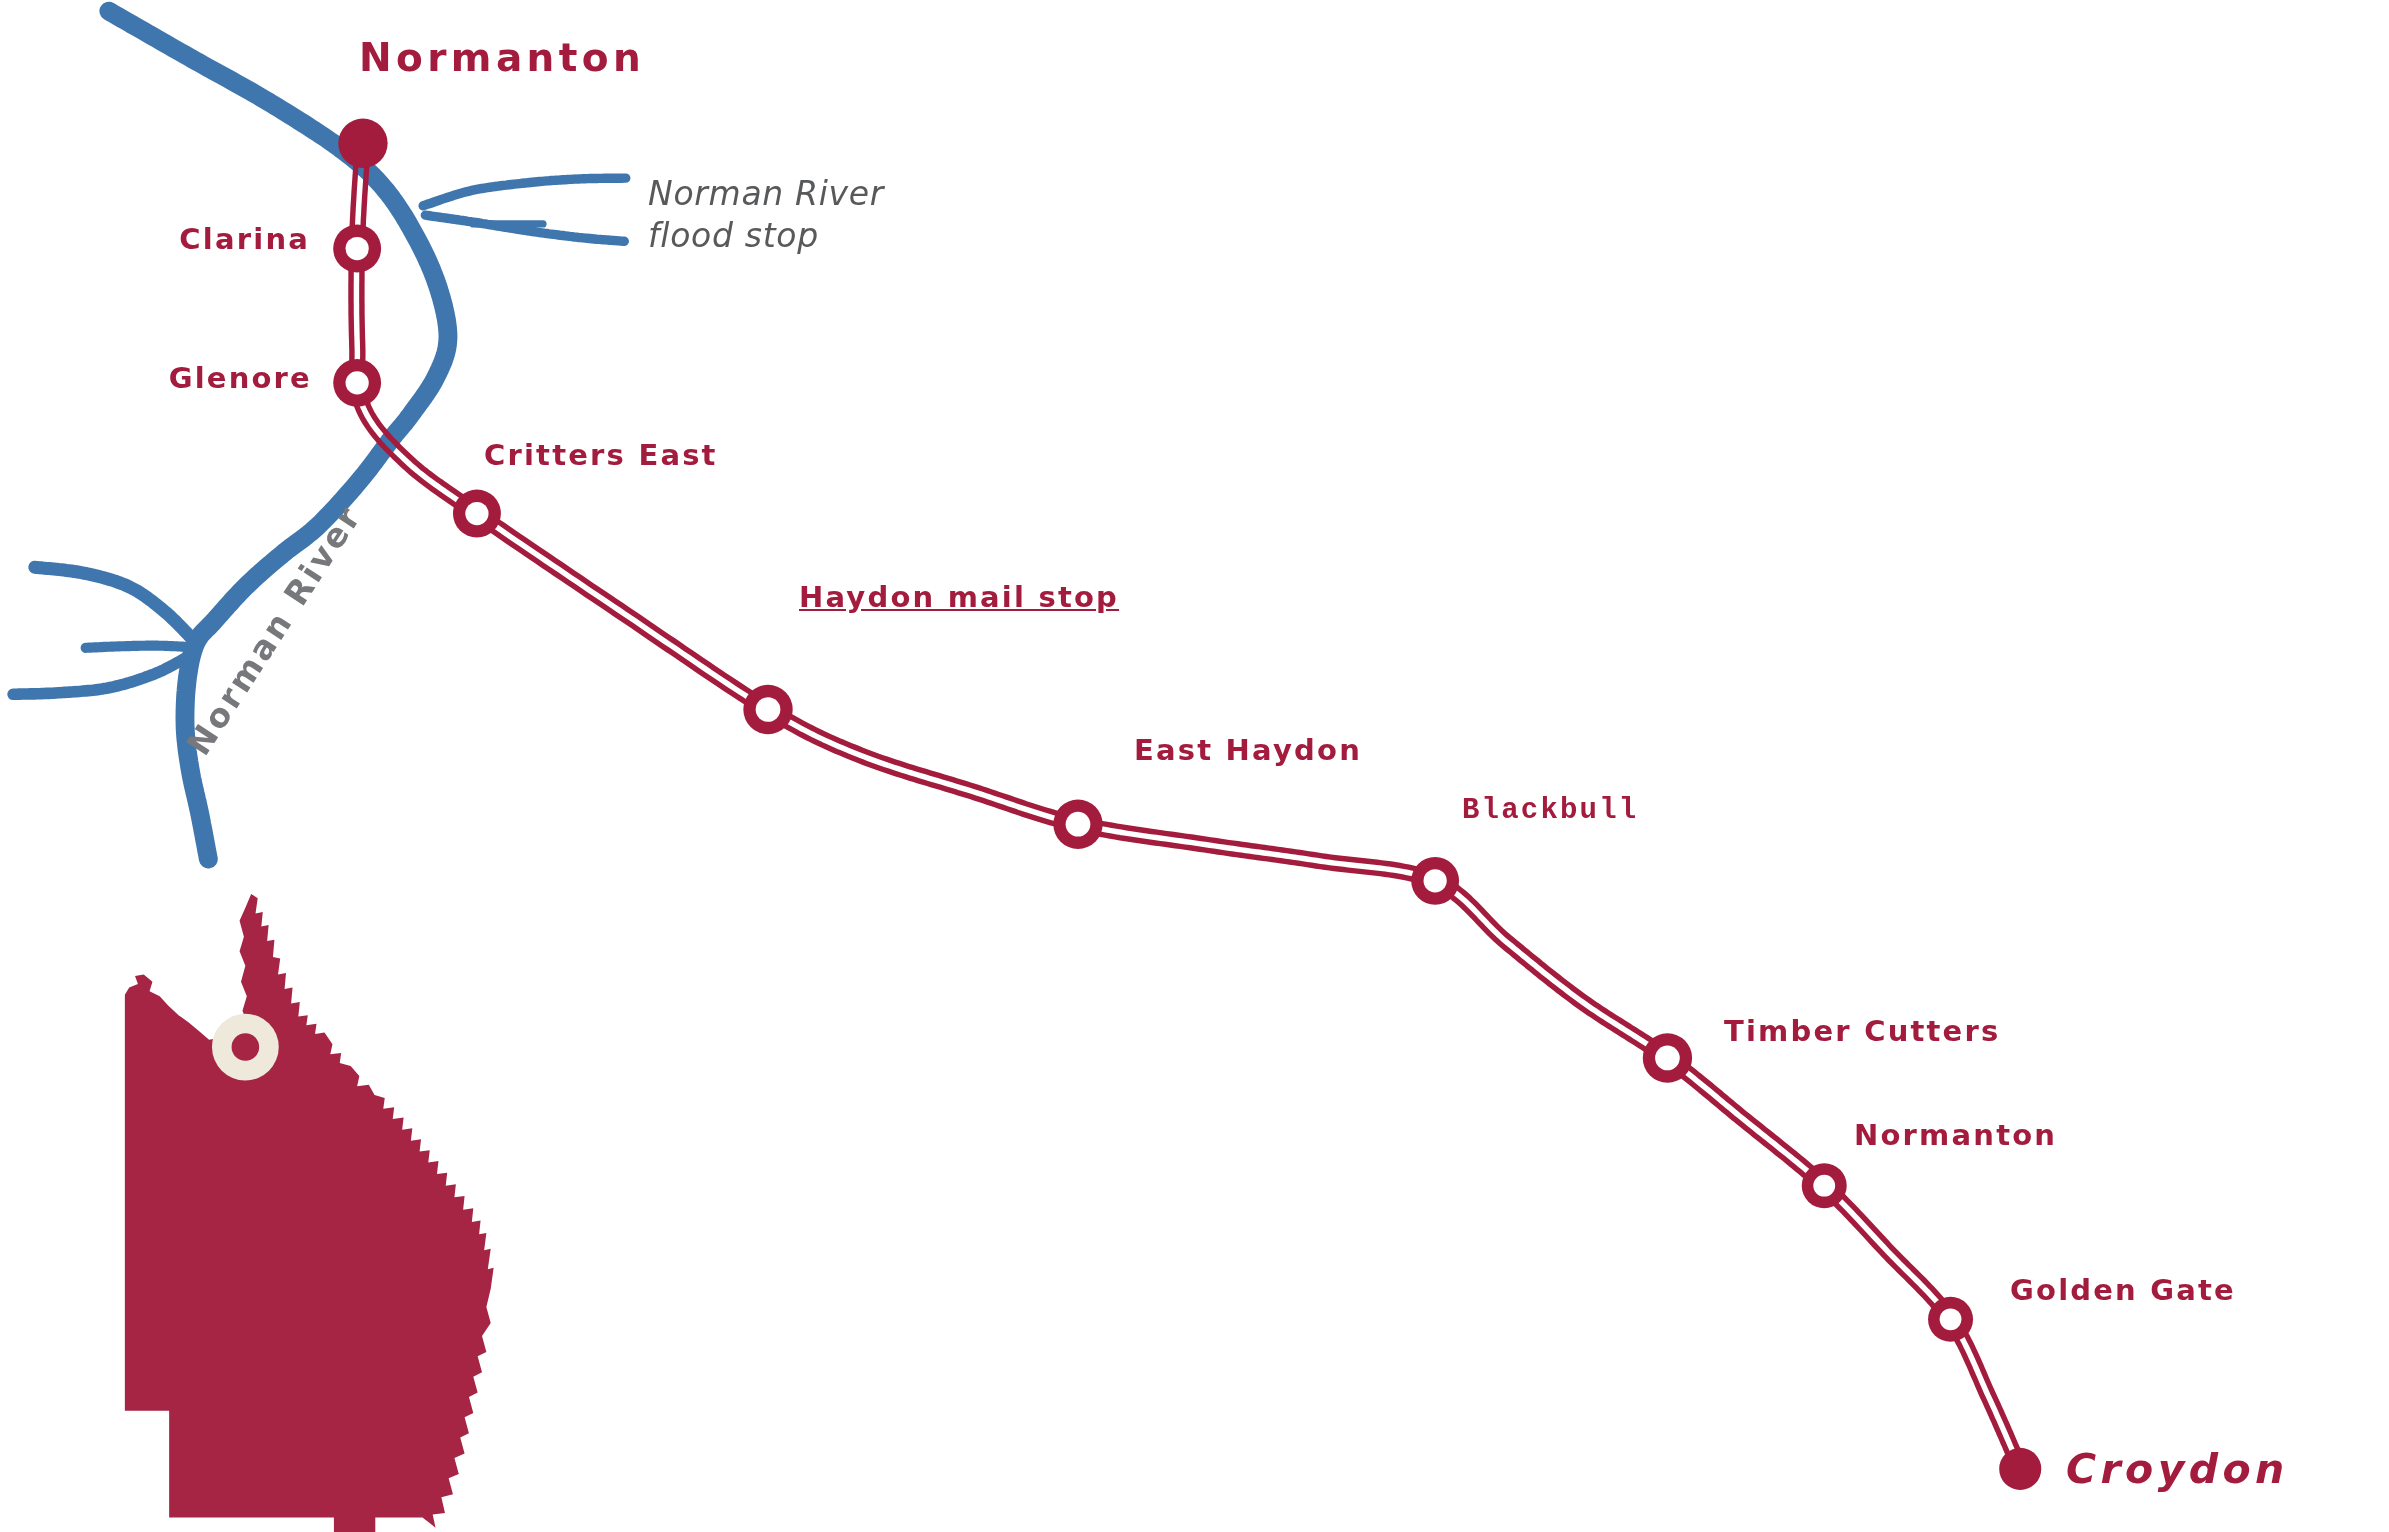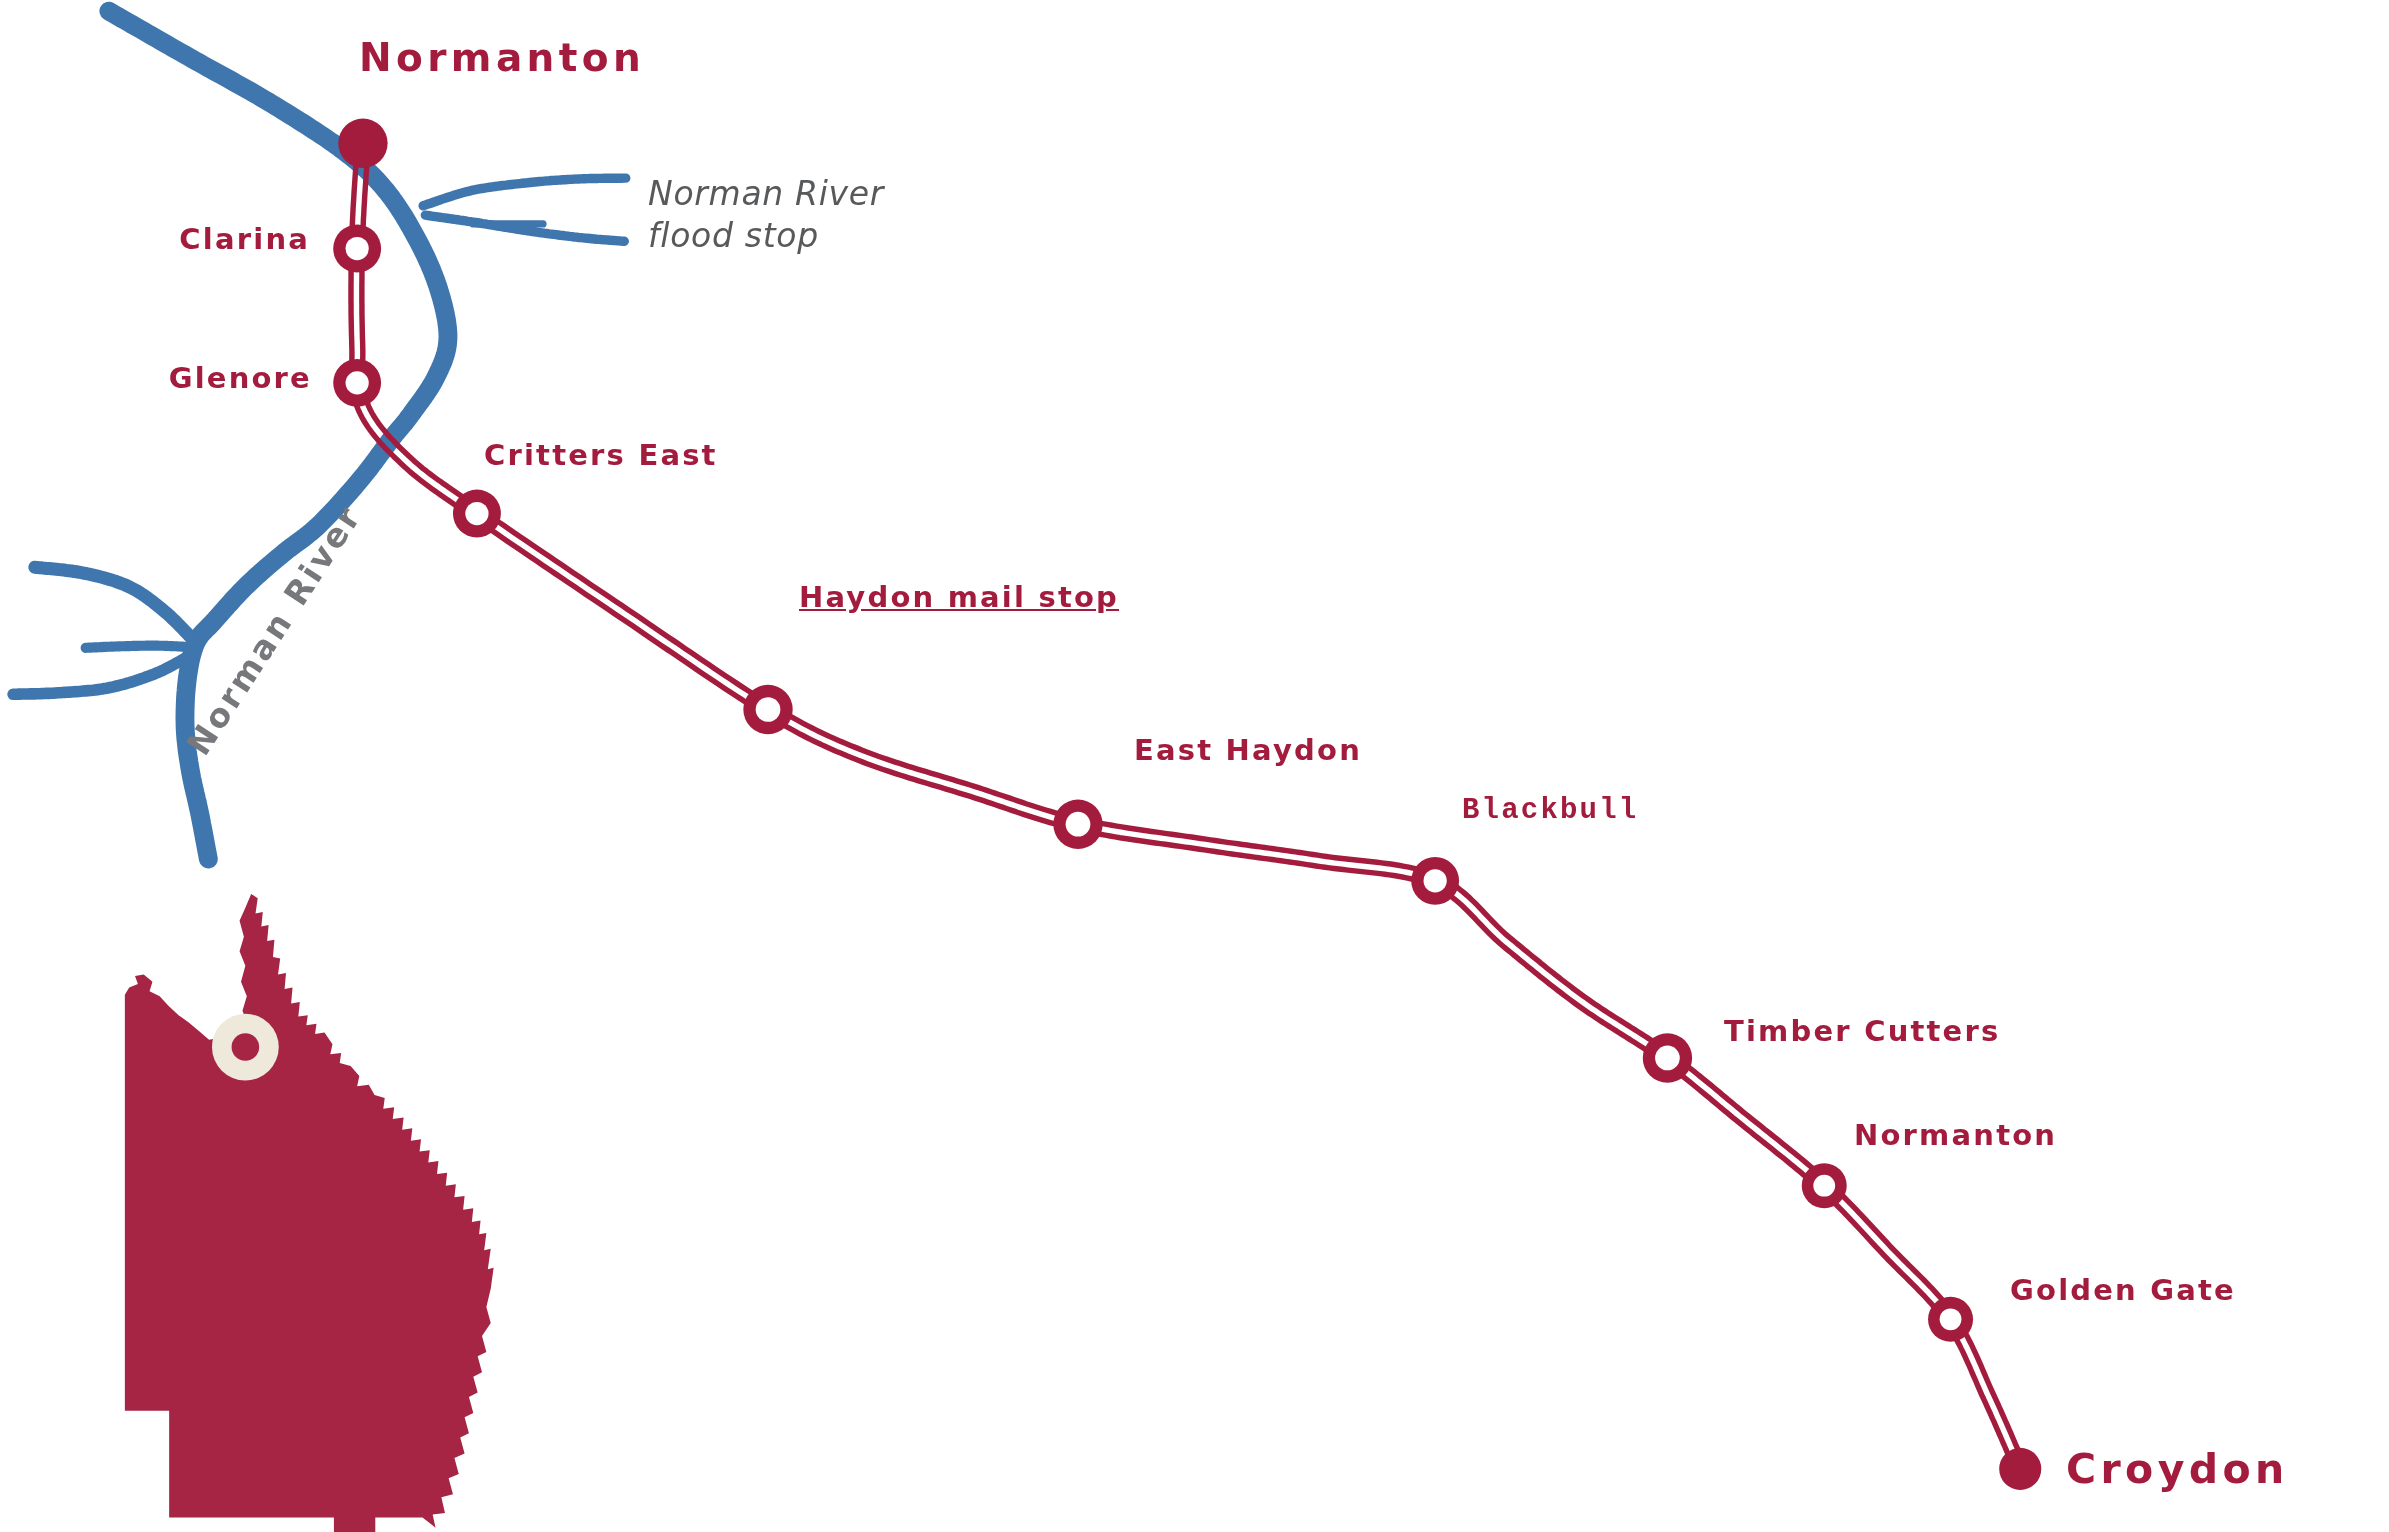--- a/index.html
+++ b/index.html
@@ -119,21 +119,21 @@
   <div class="stn stn-big" style="left:359px;top:35px;">Normanton</div>
   <div class="stn" style="right:2079px;top:222px;">Clarina</div>
   <div class="stn" style="right:2077px;top:361px;text-align:center;">Glenore</div>
   <div class="stn" style="left:484px;top:438px;">Critters East</div>
   <div class="stn" style="left:799px;top:580px;text-decoration:underline;">Haydon mail stop</div>
   <div class="stn" style="left:1109px;top:733px;margin-left:25px;">East Haydon</div>
   <div class="stn" style="left:1462px;top:794px;font-family:Liberation Mono, monospace;">Blackbull</div>
   <div class="stn" style="left:1724px;top:1014px;">Timber Cutters</div>
   <div class="stn" style="left:1854px;top:1118px;">Normanton</div>
   <div class="stn" style="left:2010px;top:1273px;">Golden Gate</div>
-  <div class="stn stn-croydon" style="left:2066px;top:1445px;">Croydon</div>
+  <div class="stn stn-croydon" style="left:2066px;top:1445px;font-style:italic;">Croydon</div>
 
   <div class="flood-label">
     <div>Norman River</div>
     <div>flood stop</div>
   </div>
   <div class="river-label">Norman River</div>
 
 </div>
 
 

